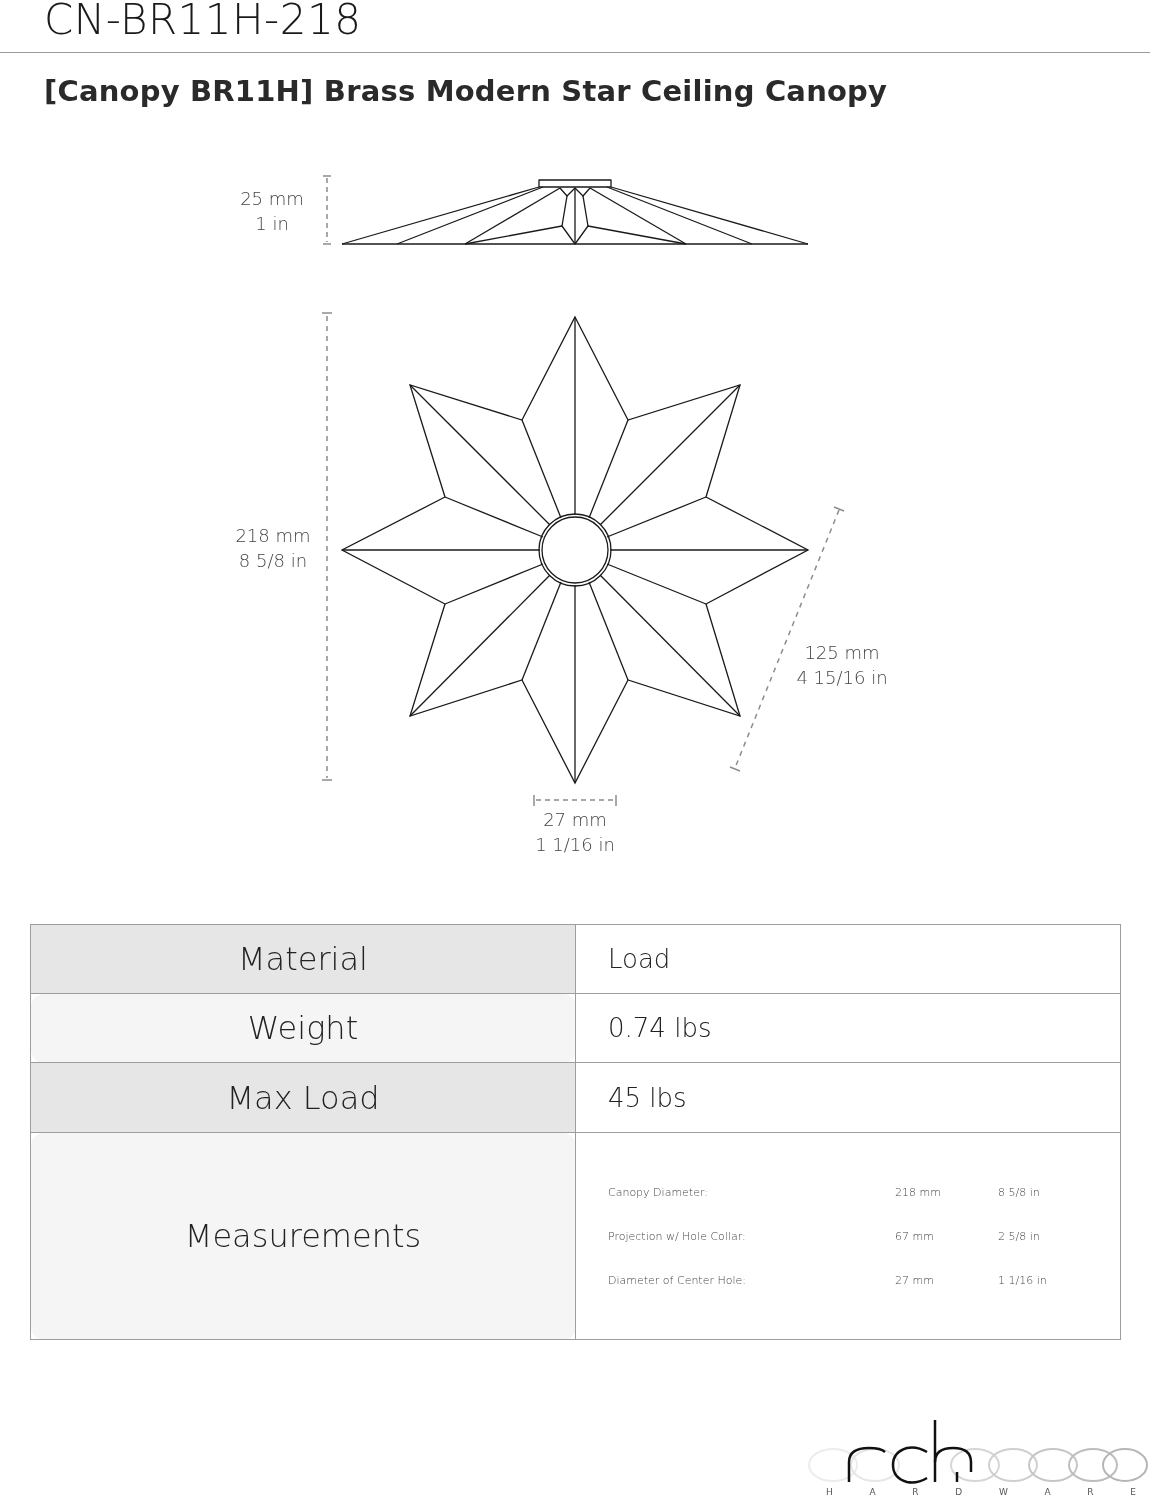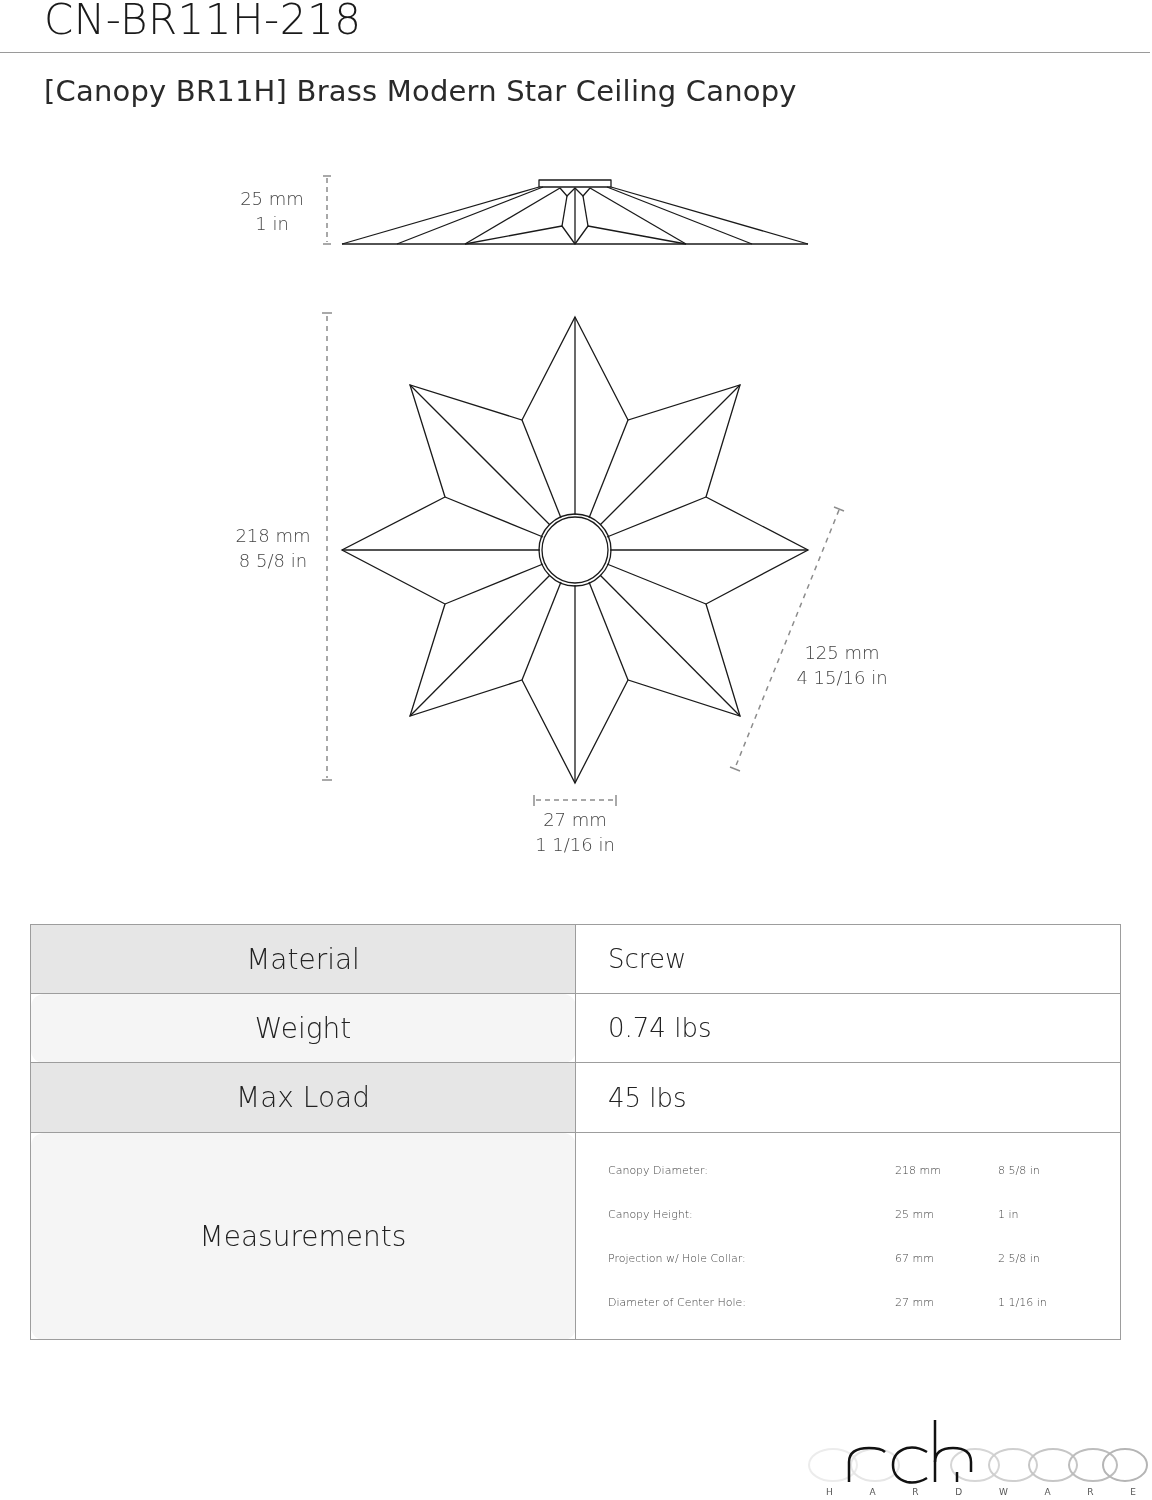--- a/index.html
+++ b/index.html
@@ -1,28 +1,28 @@
 <!DOCTYPE html>
 <html><head>
 <meta charset="utf-8">
 <style>
   html, body { margin: 0; padding: 0; background: #ffffff; }
   body { width: 1152px; height: 1500px; position: relative; overflow: hidden;
          font-family: "DejaVu Sans", sans-serif; color: #222; }
   .title { position: absolute; left: 44px; top: -6px; font-size: 42px; font-weight: 200;
            letter-spacing: 0.5px; color: #1a1a1a; margin: 0; line-height: 52px; }
   .rule { position: absolute; left: 0; top: 52px; width: 1150px; height: 0; border-top: 1px solid #9a9a9a; }
-  .subtitle { position: absolute; left: 44px; top: 72px; font-size: 29px; font-weight: 400;
+  .subtitle { position: absolute; left: 44px; top: 72px; font-size: 29px; font-weight: 700;
               color: #2a2a2a; line-height: 38px; margin: 0; letter-spacing: 0.2px; }
   .dim-label { position: absolute; font-size: 18px; color: #444; text-align: center; line-height: 25px; font-weight: 300; }
   svg.drawing { position: absolute; left: 0; top: 0; }
   .spec-table { position: absolute; left: 30px; top: 924px; width: 1091px; border-collapse: collapse;
                 border: 1px solid #b8b8b8; }
   .spec-table td { border: 1px solid #9d9d9d; padding: 0; }
-  .spec-table td.key { width: 544px; text-align: center; font-size: 28px; color: #222; font-weight: 300; }
+  .spec-table td.key { width: 544px; text-align: center; font-size: 32px; color: #222; font-weight: 300; }
   .spec-table td.val { padding-left: 32px; font-size: 26px; color: #222; font-weight: 300; }
   .row-a td.key { background: #e6e6e6; }
   .row-b td.key { background: #f5f5f5; border-radius: 13px; }
   .spec-table tr.r1 { height: 69px; }
   .spec-table tr.r2 { height: 69px; }
   .spec-table tr.r3 { height: 70px; }
   .spec-table tr.r4 { height: 207px; }
   .meas { border-collapse: collapse; }
   .meas td { border: none !important; font-size: 11px; color: #444; height: 44px; padding: 0; font-weight: 300; }
   .meas td.m-label { width: 287px; }
@@ -121,44 +121,39 @@
 </div>
 <div class="dim-label" style="left:520px; top:807px; width:110px;">
   <div>27 mm</div>
   <div>1 1/16 in</div>
 </div>
 
 <table class="spec-table">
   <tbody>
       <tr class="r1 row-a">
     <td class="key">Material</td>
-    <td class="val">Screw</td>
+    <td class="val">Load</td>
   </tr>
   <tr class="r2 row-b">
     <td class="key">Weight</td>
     <td class="val">0.74 lbs</td>
   </tr>
   <tr class="r3 row-a">
     <td class="key">Max Load</td>
     <td class="val">45 lbs</td>
   </tr>
   <tr class="r4 row-b">
     <td class="key">Measurements</td>
     <td class="val">
       <table class="meas">
         <tbody>
               <tr>
           <td class="m-label">Canopy Diameter:</td>
           <td class="m-mm">218 mm</td>
           <td>8 5/8 in</td>
-        </tr>
-        <tr>
-          <td class="m-label">Canopy Height:</td>
-          <td class="m-mm">25 mm</td>
-          <td>1 in</td>
         </tr>
         <tr>
           <td class="m-label">Projection w/ Hole Collar:</td>
           <td class="m-mm">67 mm</td>
           <td>2 5/8 in</td>
         </tr>
         <tr>
           <td class="m-label">Diameter of Center Hole:</td>
           <td class="m-mm">27 mm</td>
           <td>1 1/16 in</td>

